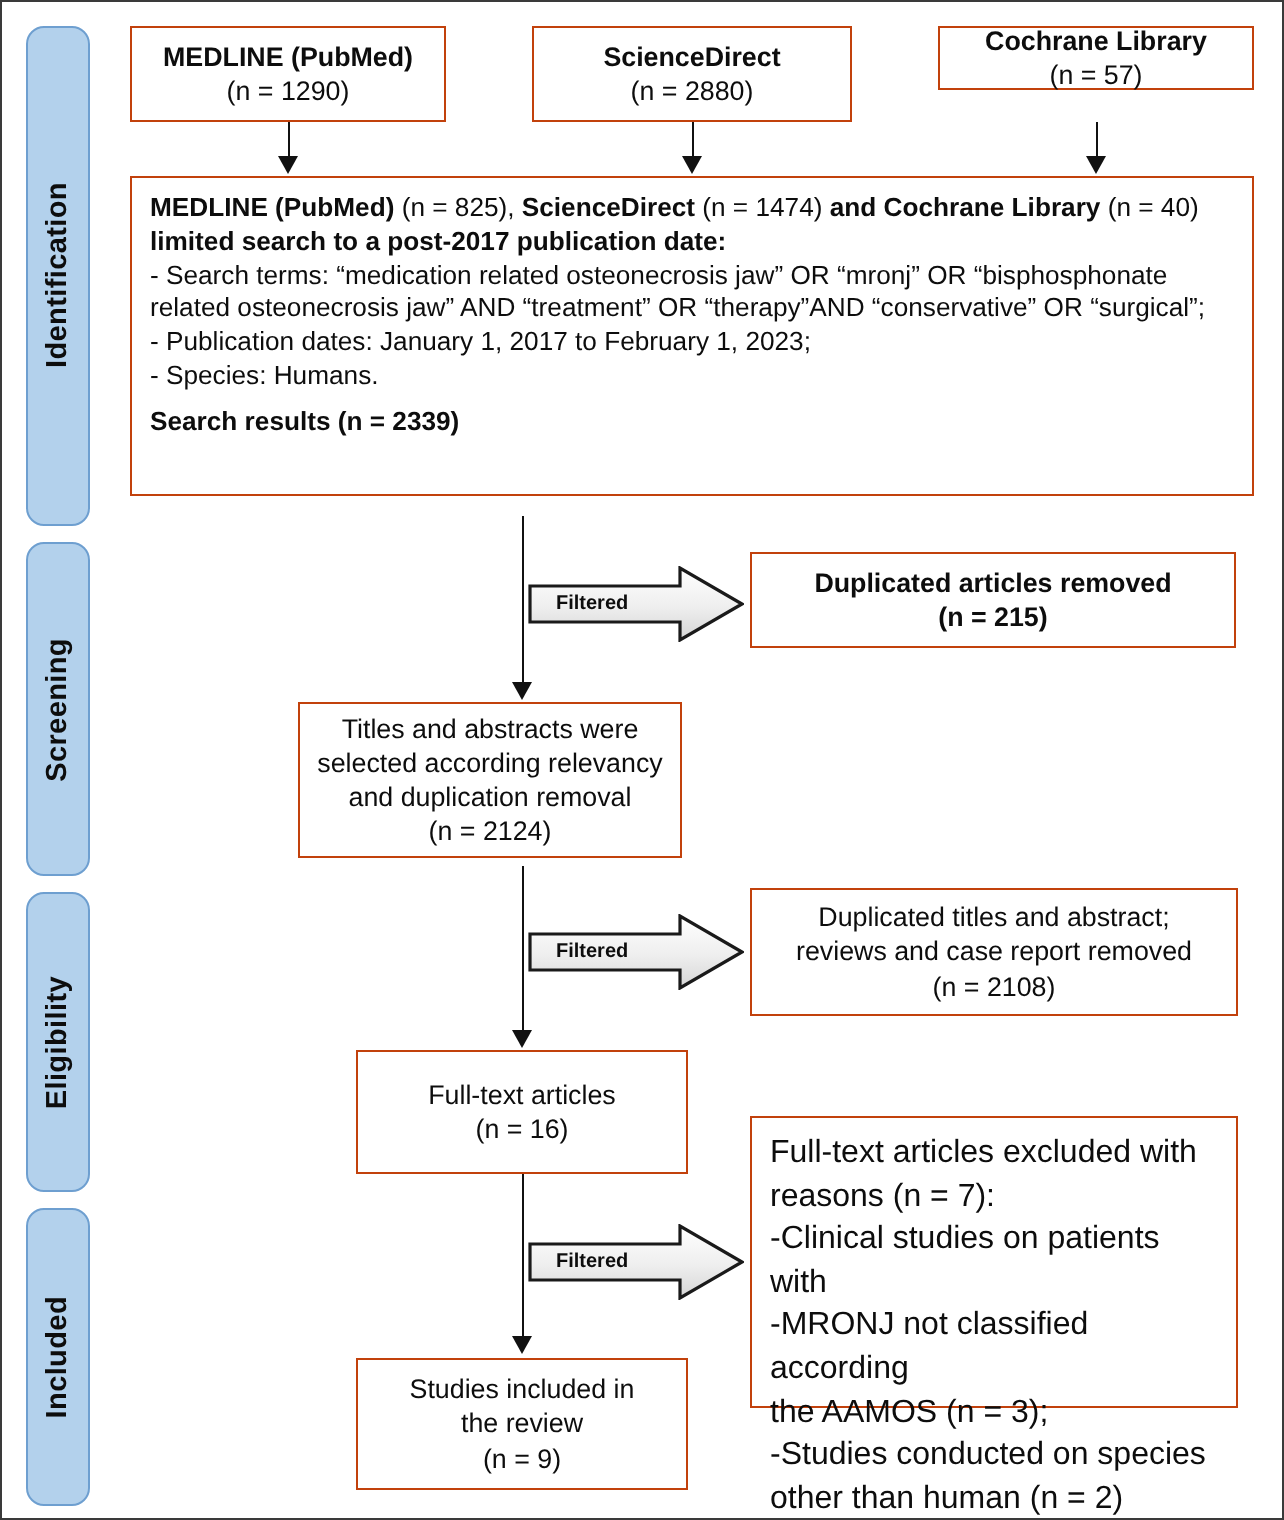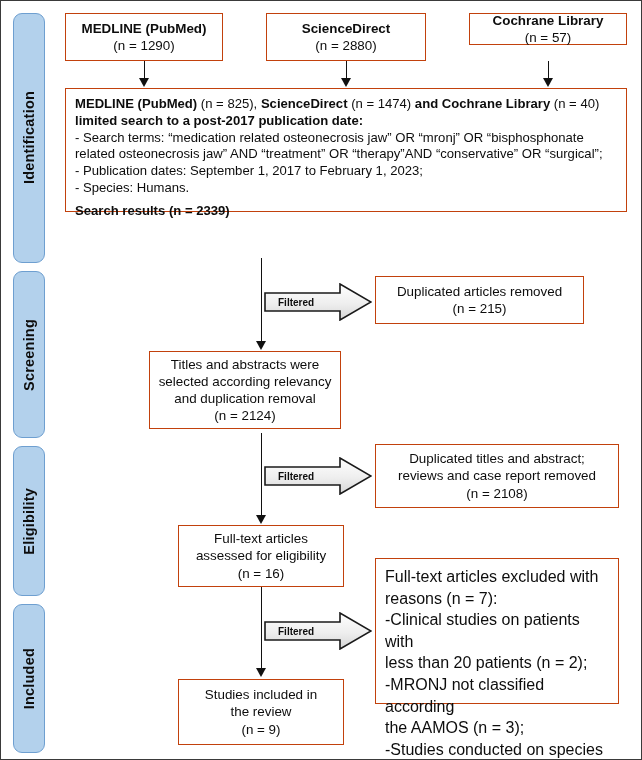--- a/index.html
+++ b/index.html
@@ -147,26 +147,26 @@
 
   <div class="vline" style="left:143px; top:60px; height:19px;"></div>
   <div class="arrowhead" style="left:137.5px; top:77px;"></div>
 
   <div class="vline" style="left:345px; top:60px; height:19px;"></div>
   <div class="arrowhead" style="left:339.5px; top:77px;"></div>
 
   <div class="vline" style="left:547px; top:60px; height:19px;"></div>
   <div class="arrowhead" style="left:541.5px; top:77px;"></div>
 
-  <div class="box left" id="idbox" style="left:64px; top:87px; width:562px; height:124px;">
+  <div class="box left" id="idbox" style="left:64px; top:87px; width:562px; height:160px;">
     <div>
       <b>MEDLINE (PubMed)</b><span> (n = 825), </span><b>ScienceDirect</b><span> (n = 1474) </span><b>and Cochrane Library</b><span> (n = 40) </span><b>limited search to a post-2017 publication date:</b>
     </div>
     <div>- Search terms: “medication related osteonecrosis jaw” OR “mronj” OR “bisphosphonate related osteonecrosis jaw” AND “treatment” OR “therapy”AND “conservative” OR “surgical”;</div>
-    <div>- Publication dates: September 1, 2017 to February 1, 2023;</div>
+    <div>- Publication dates: January 1, 2017 to February 1, 2023;</div>
     <div>- Species: Humans.</div>
     <span class="search-results">Search results (n = 2339)</span>
   </div>
 
   <div class="vline" style="left:260px; top:257px; height:84px;"></div>
   <div class="arrowhead" style="left:254.5px; top:340px;"></div>
 
   <div class="filtered-arrow" style="left:263px; top:282px; width:108px; height:38px;">
     <svg width="108" height="38" viewBox="0 0 108 38">
       <defs>
@@ -174,21 +174,21 @@
           <stop offset="0%" stop-color="#ffffff"></stop>
           <stop offset="55%" stop-color="#eeeeee"></stop>
           <stop offset="100%" stop-color="#d6d6d6"></stop>
         </linearGradient>
       </defs>
       <polygon points="1,10 76,10 76,1 107,19 76,37 76,28 1,28" fill="url(#fgrad1)" stroke="#1a1a1a" stroke-width="1.6" stroke-linejoin="miter"></polygon>
     </svg>
     <span class="flabel">Filtered</span>
   </div>
 
-  <div class="box center" style="left:374px; top:275px; width:209px; height:48px;">
+  <div class="box center" style="left:374px; top:275px; width:243px; height:48px;font-weight:bold;">
     <span class="ln">Duplicated articles removed</span>
     <span class="ln">(n = 215)</span>
   </div>
 
   <div class="box center" style="left:148px; top:350px; width:192px; height:78px;">
     <span class="ln">Titles and abstracts were</span>
     <span class="ln">selected according relevancy</span>
     <span class="ln">and duplication removal</span>
     <span class="ln">(n = 2124)</span>
   </div>
@@ -211,21 +211,20 @@
   </div>
 
   <div class="box center" style="left:374px; top:443px; width:244px; height:64px;">
     <span class="ln">Duplicated titles and abstract;</span>
     <span class="ln">reviews and case report removed</span>
     <span class="ln">(n = 2108)</span>
   </div>
 
   <div class="box center" style="left:177px; top:524px; width:166px; height:62px;">
     <span class="ln">Full-text articles</span>
-    <span class="ln">assessed for eligibility</span>
     <span class="ln">(n = 16)</span>
   </div>
 
   <div class="vline" style="left:260px; top:586px; height:82px;"></div>
   <div class="arrowhead" style="left:254.5px; top:667px;"></div>
 
   <div class="filtered-arrow" style="left:263px; top:611px; width:108px; height:38px;">
     <svg width="108" height="38" viewBox="0 0 108 38">
       <defs>
         <linearGradient id="fgrad3" x1="0" y1="0" x2="0" y2="1">
@@ -236,21 +235,20 @@
       </defs>
       <polygon points="1,10 76,10 76,1 107,19 76,37 76,28 1,28" fill="url(#fgrad3)" stroke="#1a1a1a" stroke-width="1.6" stroke-linejoin="miter"></polygon>
     </svg>
     <span class="flabel">Filtered</span>
   </div>
 
   <div class="box left" style="left:374px; top:557px; width:244px; height:146px; font-size:16px; line-height:1.35;">
     <div>Full-text articles excluded with</div>
     <div>reasons (n = 7):</div>
     <div>-Clinical studies on patients with</div>
-    <div>less than 20 patients (n = 2);</div>
     <div>-MRONJ not classified according</div>
     <div>the AAMOS (n = 3);</div>
     <div>-Studies conducted on species</div>
     <div>other than human (n = 2)</div>
   </div>
 
   <div class="box center" style="left:177px; top:678px; width:166px; height:66px;">
     <span class="ln">Studies included in</span>
     <span class="ln">the review</span>
     <span class="ln">(n = 9)</span>

